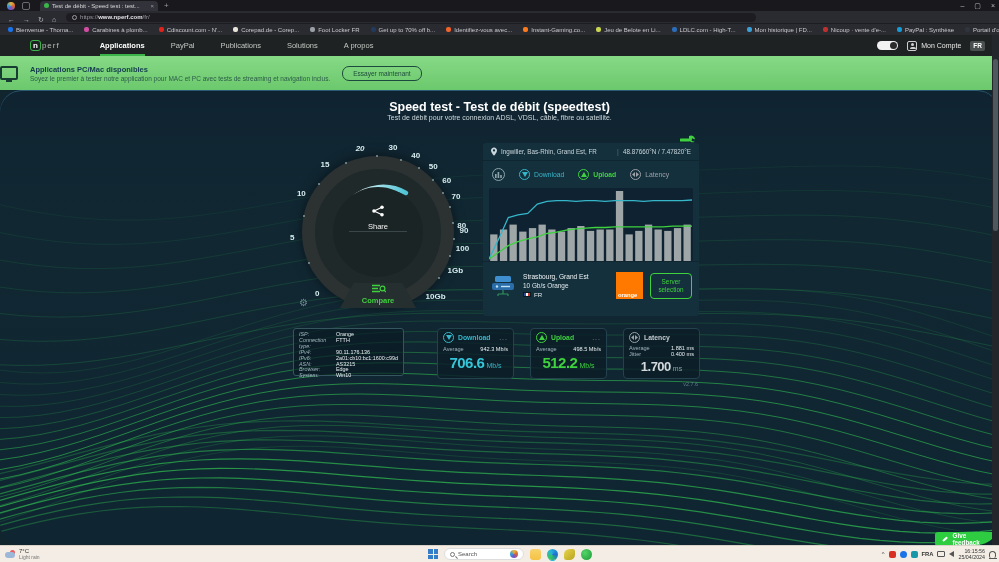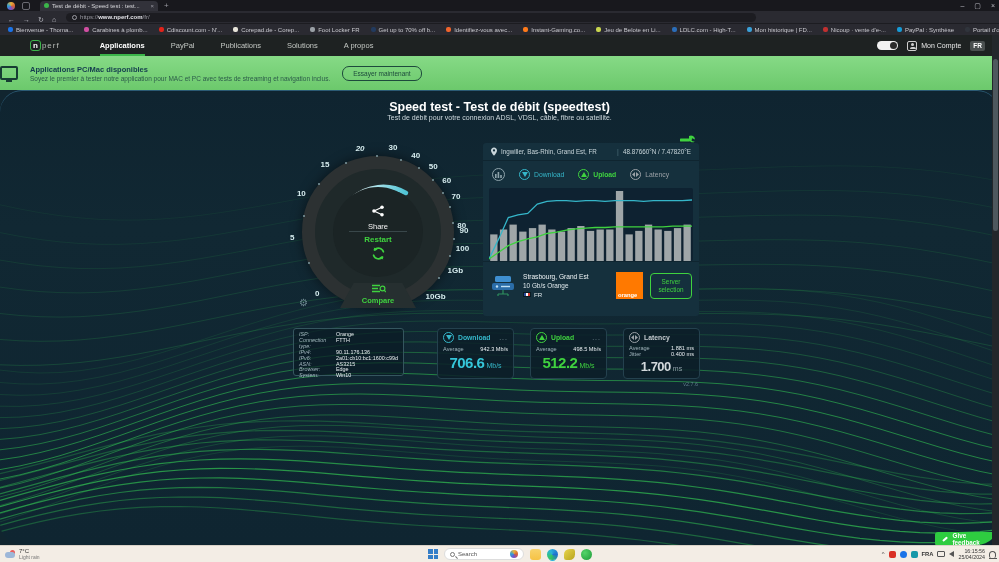--- a/index.html
+++ b/index.html
@@ -354,29 +354,20 @@
         <div class="share">
           <svg width="14" height="12" viewBox="0 0 14 12">
             <circle cx="3" cy="6" r="1.8" fill="#fff"></circle>
               <circle cx="11" cy="2.2" r="1.8" fill="#fff"></circle>
               <circle cx="11" cy="9.8" r="1.8" fill="#fff"></circle>
             <path d="M3 6 L11 2.2 M3 6 L11 9.8" stroke="#fff" stroke-width="1.1"></path>
           </svg>
           <div class="lab">Share</div>
         </div>
         <div class="hub-div"></div>
-        <div class="restart">
-          <div>Restart</div>
-          <svg width="15" height="15" viewBox="0 0 14 14" style="margin-top:2px">
-            <path d="M11.6 5.4 A5 5 0 0 0 3.2 3.6" stroke="#3fd23f" stroke-width="1.6" fill="none" stroke-linecap="round"></path>
-            <path d="M2.6 1.4 L3.4 4.6 6.2 3.2 Z" fill="#3fd23f"></path>
-            <path d="M2.4 8.6 A5 5 0 0 0 10.8 10.4" stroke="#3fd23f" stroke-width="1.6" fill="none" stroke-linecap="round"></path>
-            <path d="M11.4 12.6 L10.6 9.4 7.8 10.8 Z" fill="#3fd23f"></path>
-          </svg>
-        </div>
       </div>
       <div class="compare">
         <svg width="15" height="10" viewBox="0 0 15 10">
           <path d="M1 1.5 H9 M1 4.5 H7 M1 7.5 H9" stroke="#3fd23f" stroke-width="1.4"></path>
           <circle cx="11.5" cy="4.5" r="2.4" stroke="#3fd23f" stroke-width="1.2" fill="none"></circle>
           <path d="M13.2 6.2 L14.8 8" stroke="#3fd23f" stroke-width="1.2"></path>
         </svg>
         <div>Compare</div>
       </div>
       <span class="gear">⚙</span>

